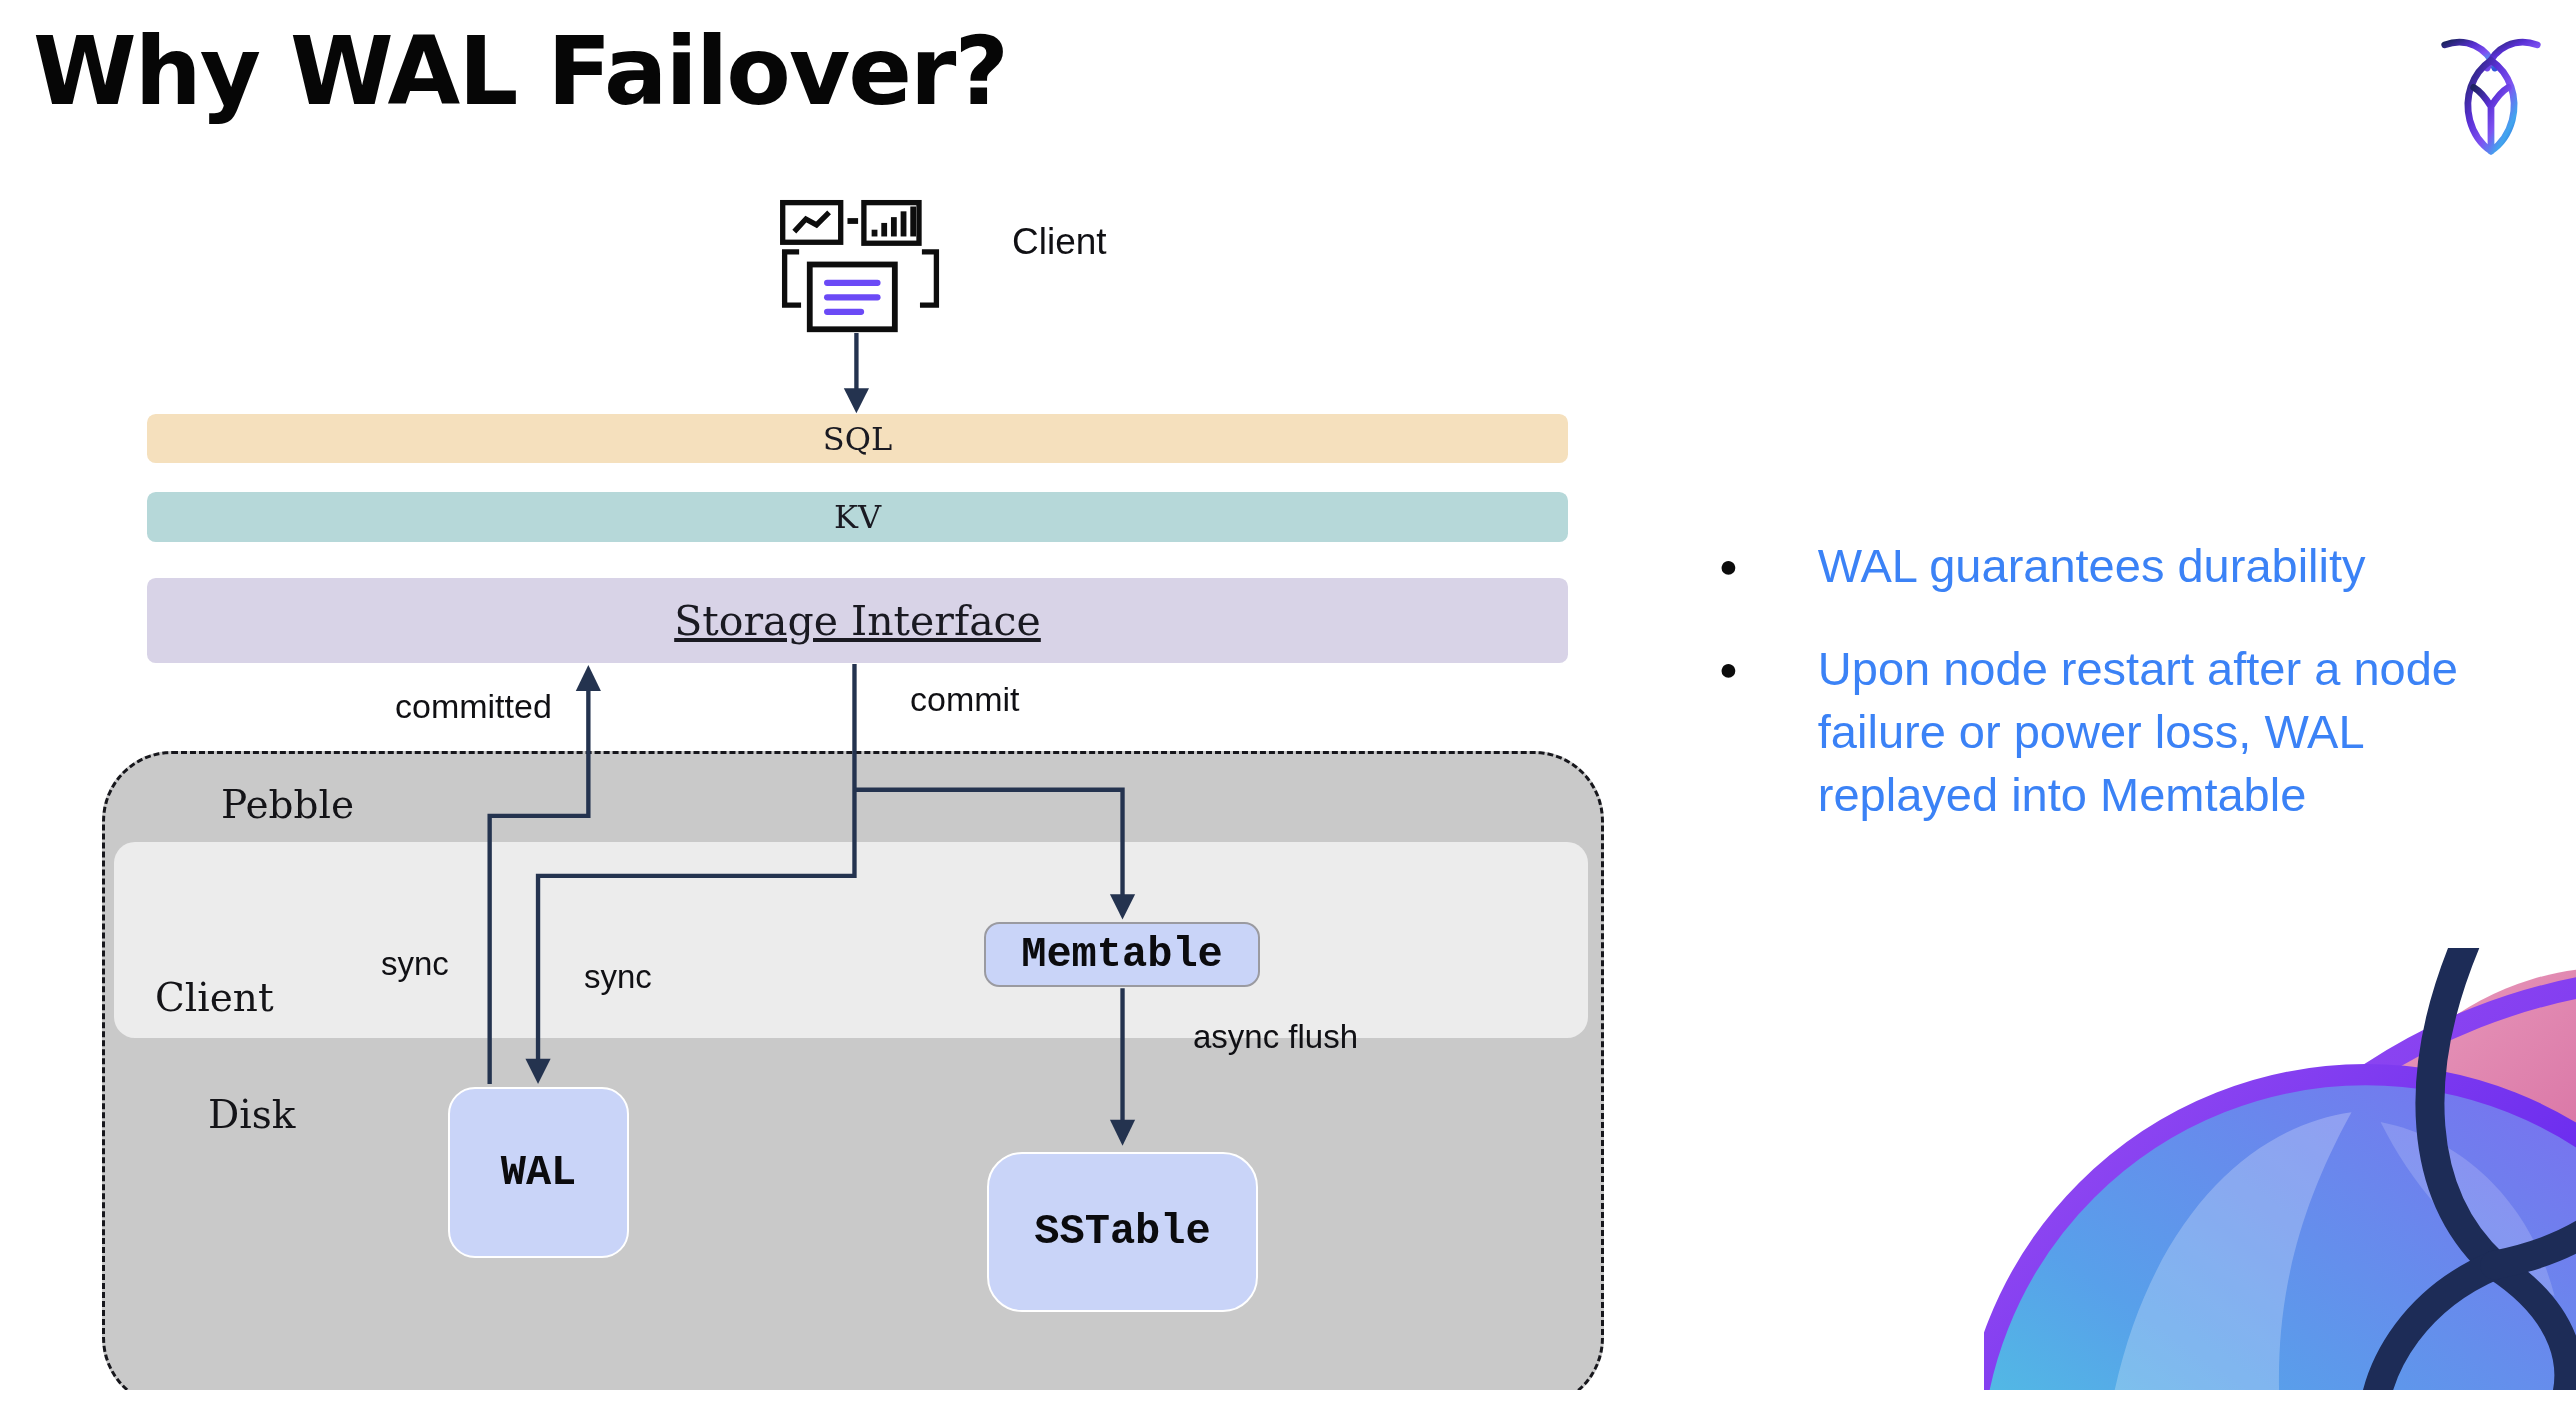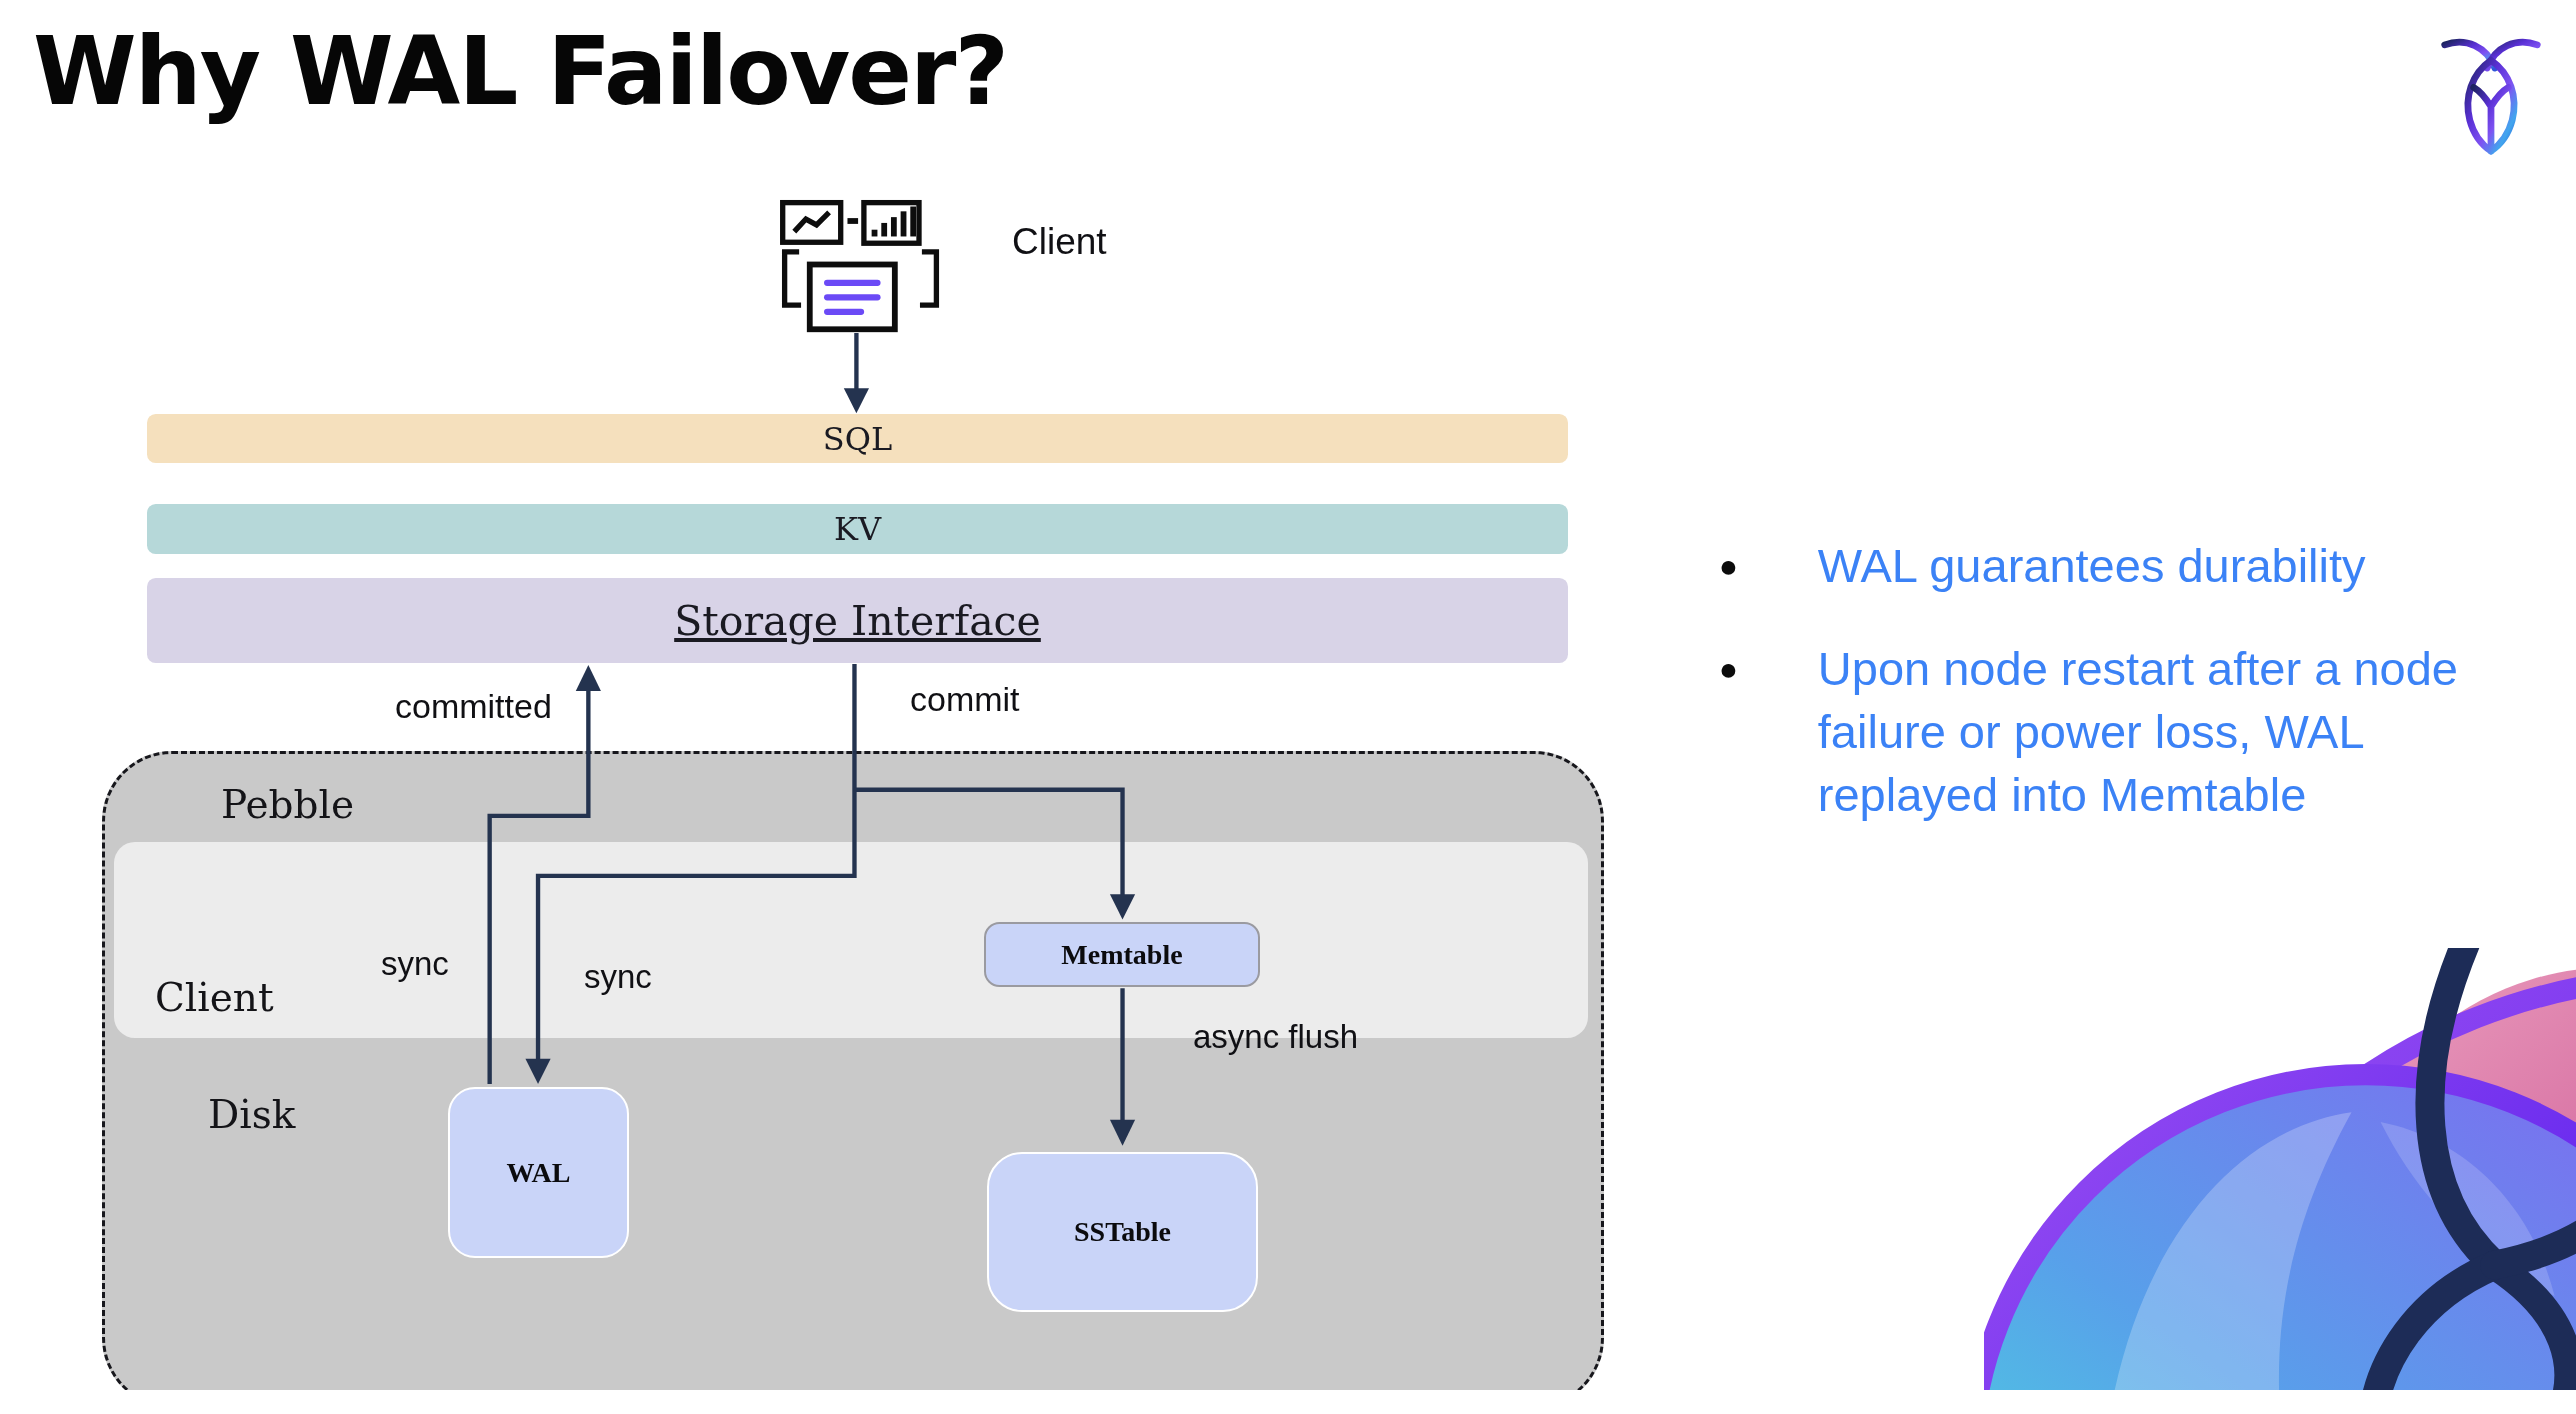--- a/index.html
+++ b/index.html
@@ -20,21 +20,21 @@
   }
 
   
   .bar {
     left:147px; width:1421px; border-radius:8.7px;
     display:flex; align-items:center; justify-content:center;
     font-family:"DejaVu Serif", serif; font-size:32px; color:#1a1a22;
     z-index:2;
   }
   .bar-sql     { top:414px; height:49px; }
-  .bar-kv      { top:504px; height:50px; }
+  .bar-kv      { top:492px; height:50px; }
   .bar-storage { top:578px; height:85px; font-size:41px;text-decoration:underline; }
 
   
   .pebble {
     left:102px; top:751px; width:1502px; height:657px;
     background:#c9c9c9; border:3.4px dashed #17171c; border-radius:70px;
     box-sizing:border-box; z-index:1;
   }
   .memory-band {
     left:114px; top:842px; width:1474px; height:196px;
@@ -44,21 +44,21 @@
     font-family:"DejaVu Serif", serif; font-size:39px; color:#141418;
     z-index:5; white-space:nowrap;
   }
   .lbl-pebble { left:221px; top:782px; }
   .lbl-memory { left:155px; top:975px; }
   .lbl-disk   { left:208px; top:1092px; }
 
   
   .node {
     display:flex; align-items:center; justify-content:center;
-    font-family:Liberation Serif, serif; font-weight:bold; font-size:28px;
+    font-family:Liberation Mono, monospace; font-weight:bold; font-size:42px;
     color:#0b0b0e; box-sizing:border-box; z-index:4;
   }
   .node-wal {
     left:448px; top:1087px; width:181px; height:171px;
     border:2.9px solid #ffffff; border-radius:27px;
   }
   .node-memtable {
     left:984px; top:922px; width:276px; height:65px;
     border:2.4px solid #9a9aa0; border-radius:15.5px;
   }

